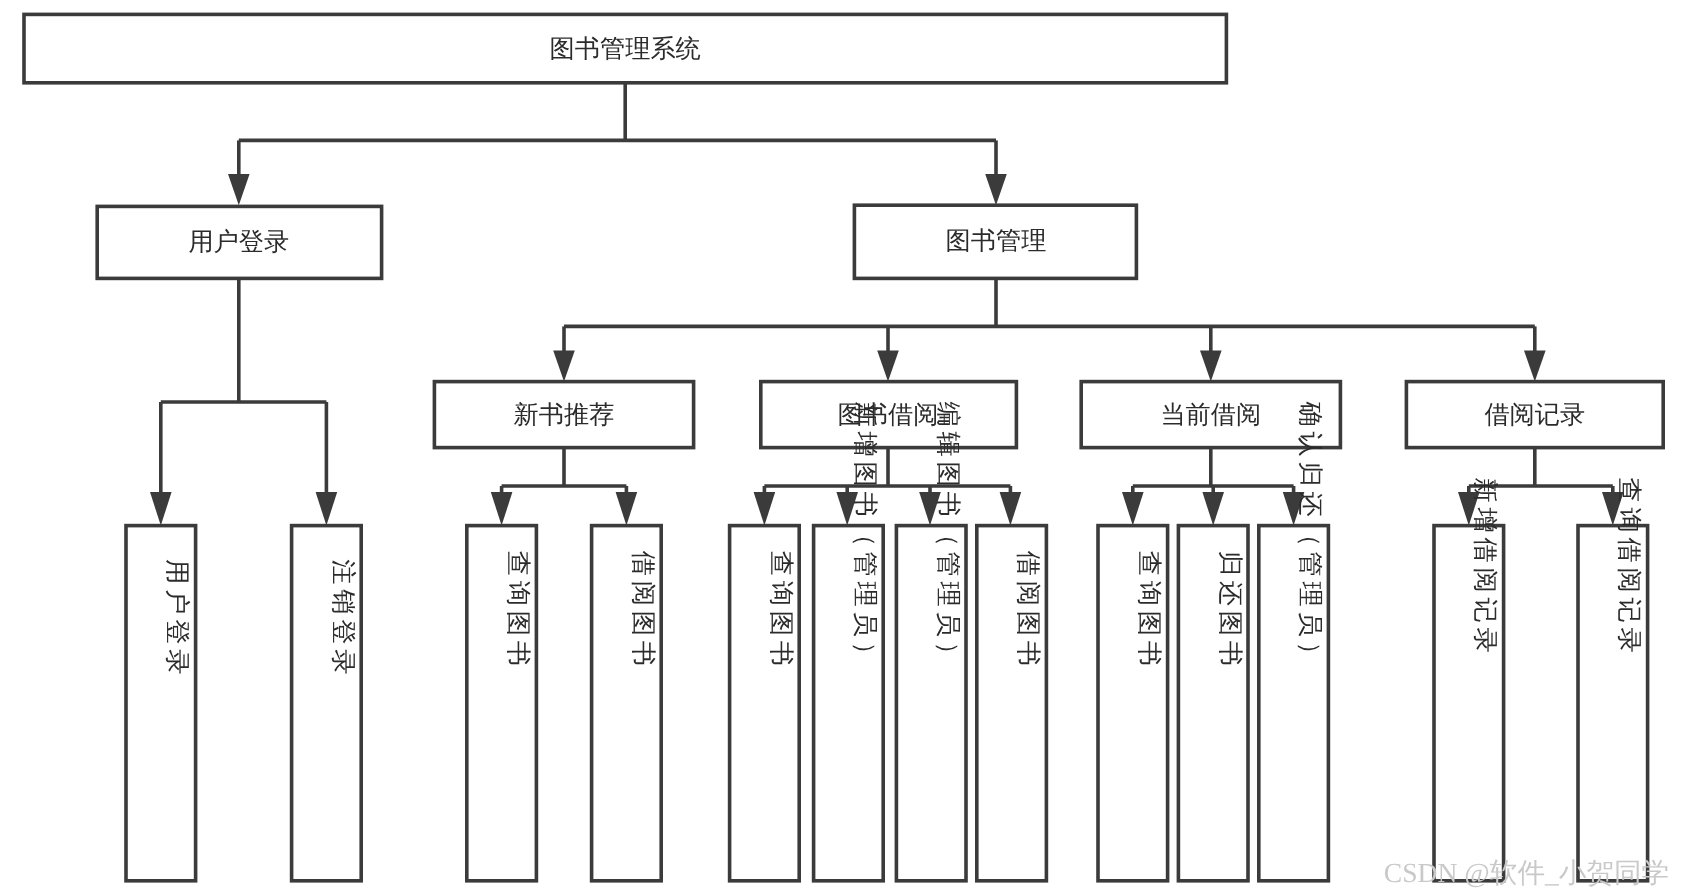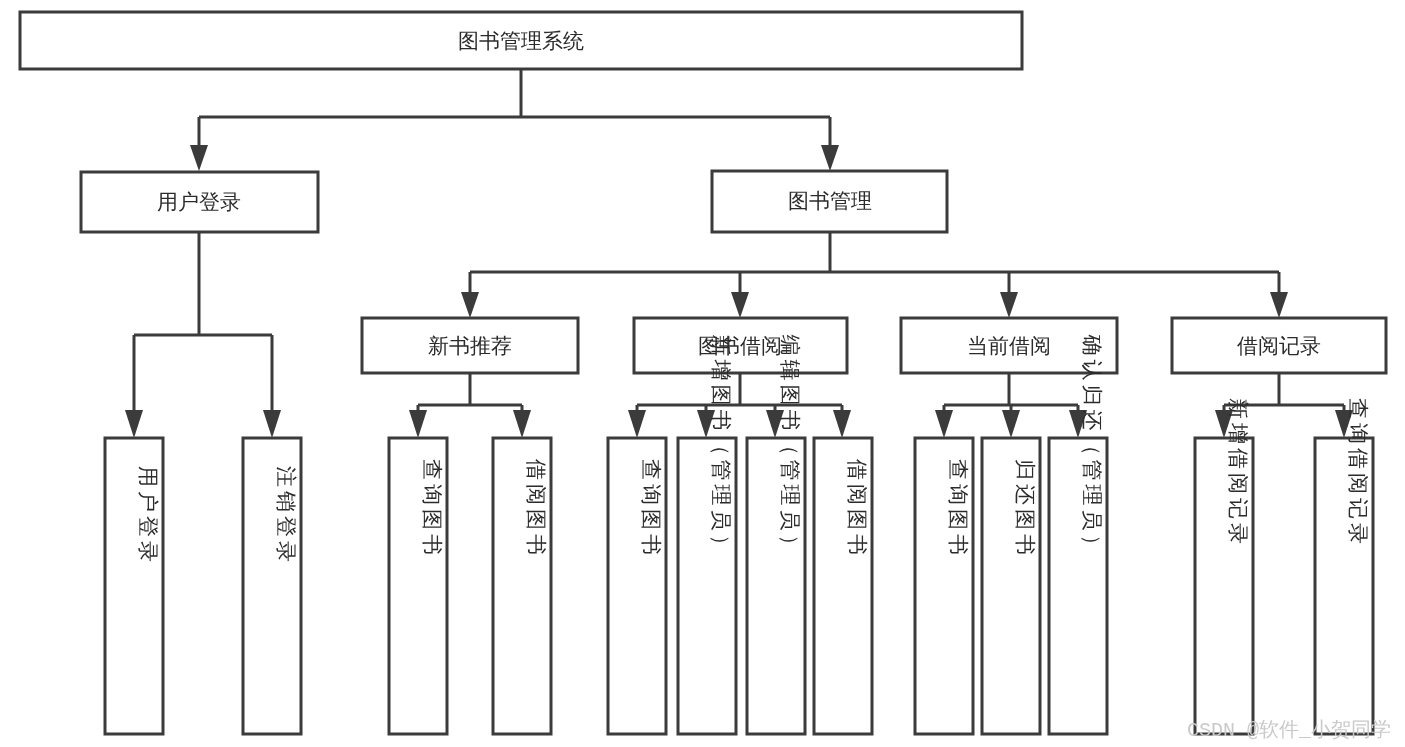--- a/index.html
+++ b/index.html
@@ -34,22 +34,22 @@
     fill:#2b2b2b;
     font-family:"Liberation Sans","DejaVu Sans",sans-serif;
     font-size:21px;
     text-anchor:middle;
     letter-spacing:4px;
   }
   .watermark{
     position:absolute;
     right:14px;
     bottom:4px;
-    font-family:Liberation Mono, monospace;
-    font-size:20px;
+    font-family:Liberation Serif, serif;
+    font-size:23px;
     color:#c9c9c9;
     white-space:nowrap;
     pointer-events:none;
   }
 </style>
 </head>
 <body>
 
 <svg id="chart" viewBox="0 0 1405 747" xmlns="http://www.w3.org/2000/svg">
 

